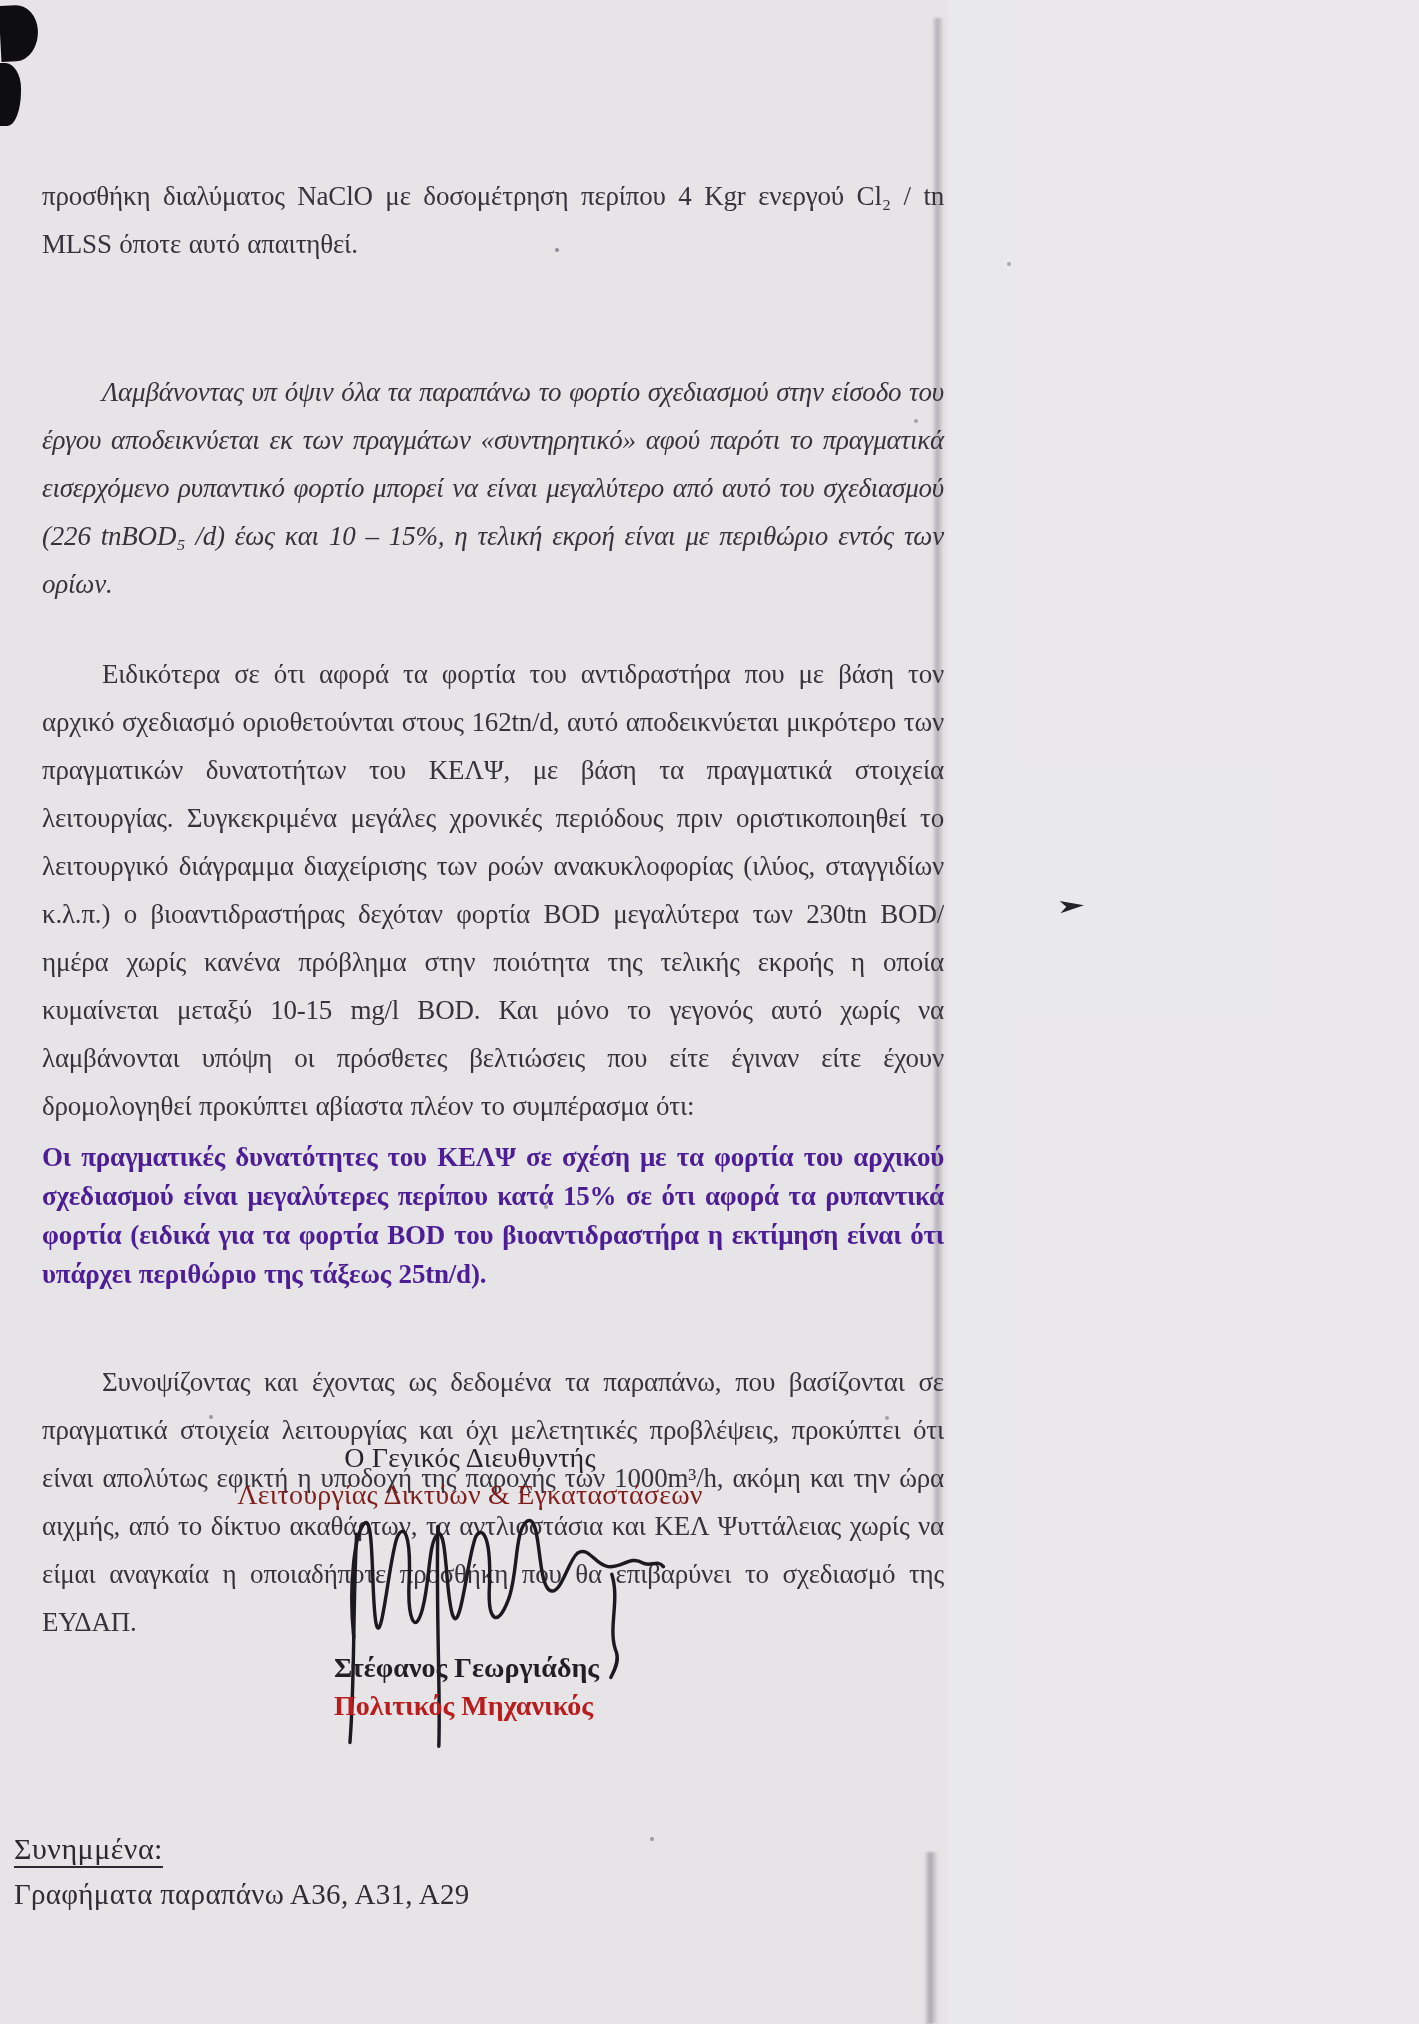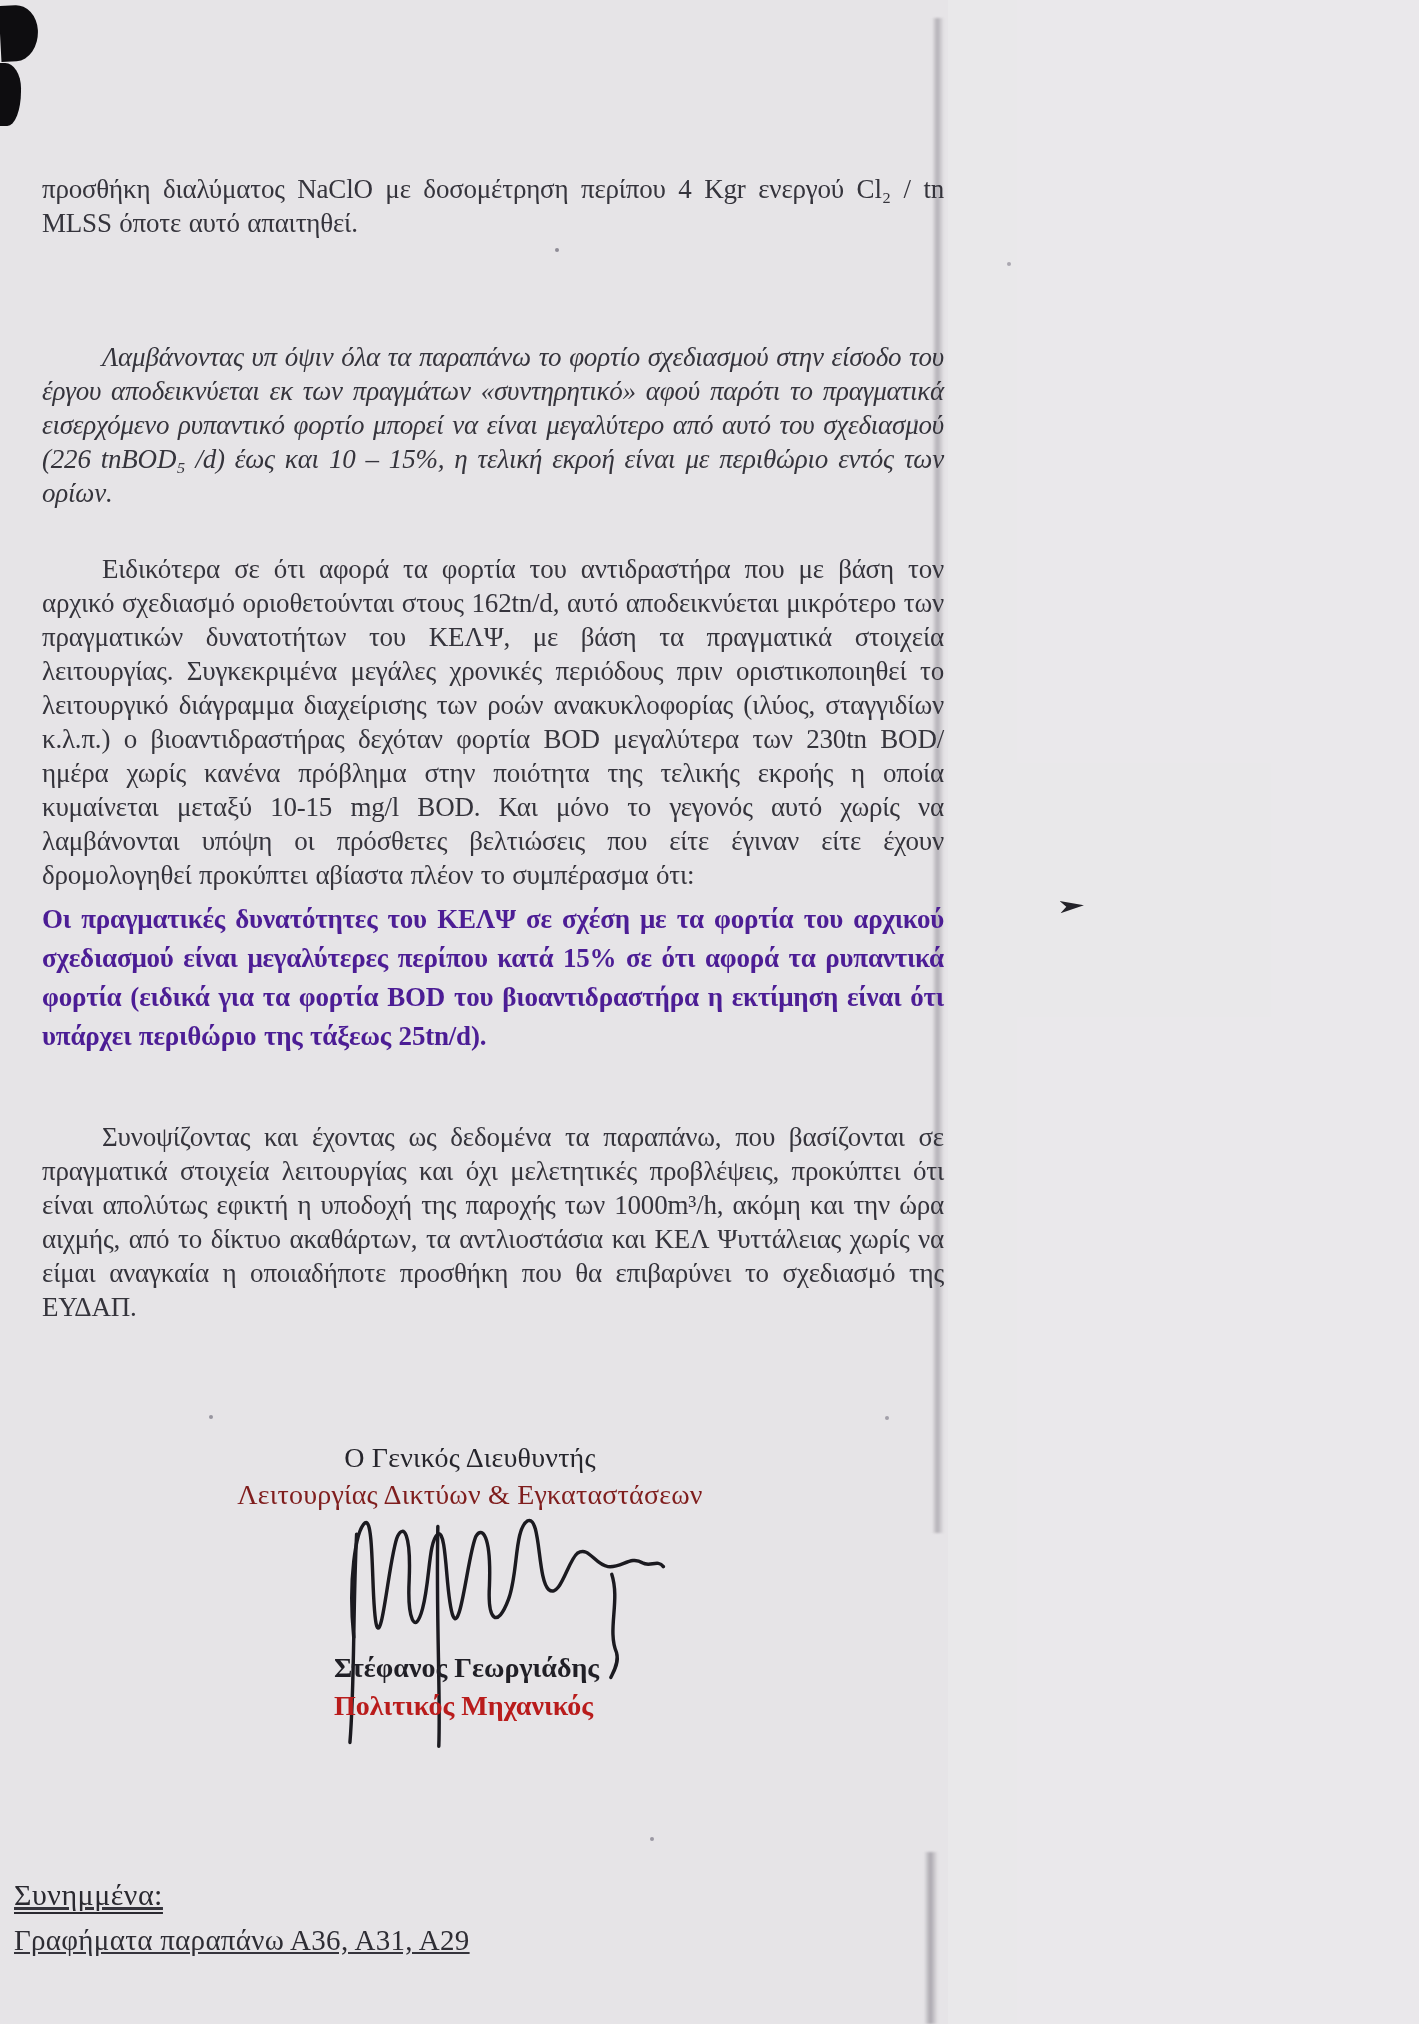--- a/index.html
+++ b/index.html
@@ -23,38 +23,38 @@
   .blob2{position:absolute;left:0;top:63px;width:21px;height:63px;background:#0e0d10;
     border-radius:0 75% 65% 0 / 0 40% 55% 0;}
   .stray-mark{position:absolute;left:1060px;top:897px;width:24px;height:18px;background:#232229;
     clip-path:polygon(0 18%,100% 50%,0 86%,26% 52%);transform:rotate(-4deg);}
   .specks{position:absolute;left:0;top:0;width:2px;height:2px;background:transparent;border-radius:50%;
     box-shadow:556px 249px 0 1px #8f8c96, 915px 420px 0 1px #a3a0a9, 1008px 263px 0 1px #aaa7b0,
       210px 1416px 0 1px #98959f, 886px 1417px 0 1px #a3a0a9, 651px 1838px 0 1px #9b98a2,
       545px 1206px 0 1px #a7a4ad;}
   
   .text-block{position:absolute;left:42px;top:172px;width:902px;}
-  .para{margin:0;font-size:27px;line-height:34px;text-align:justify;
+  .para{margin:0;font-size:27px;line-height:48px;text-align:justify;
     letter-spacing:-0.2px;word-spacing:1px;}
   .para.cont{margin-bottom:100px;}
   .para.p1{margin-bottom:42px;font-style:italic;}
   .para.p2{margin-bottom:8px;margin-top:36px;}
   .para.bold{font-weight:700;line-height:39px;color:#4c1d95;margin-bottom:64px;}
   .para.indent{text-indent:60px;}
   
   .signature-block{position:absolute;left:230px;top:1442px;width:480px;height:310px;}
   .sig-title{position:absolute;top:0;left:0;width:100%;text-align:center;
     font-size:28px;color:#26252c;letter-spacing:0.2px;}
   .sig-title2{position:absolute;top:37px;left:0;width:100%;text-align:center;
     font-size:28px;color:#7f1d1d;letter-spacing:0.2px;}
   .sig-scribble{position:absolute;left:88px;top:52px;width:362px;height:258px;}
   .sig-name{position:absolute;left:104px;top:210px;font-size:28px;font-weight:700;color:#201f26;}
   .sig-role{position:absolute;left:104px;top:248px;font-size:28px;font-weight:600;color:#b91c1c;}
   
-  .attachments{position:absolute;left:14px;top:1878px;text-decoration:underline;}
+  .attachments{position:absolute;left:14px;top:1832px;}
   .attach-heading{font-size:30px;color:#2a2930;text-decoration:underline;
     text-underline-offset:7px;text-decoration-thickness:2px;letter-spacing:0.5px;}
   .attach-items{margin-top:12px;font-size:29px;color:#2e2d34;letter-spacing:0.3px;}
 </style>
 </head>
 <body>
 
 <div class="page">
 
   <div class="right-light"></div>

